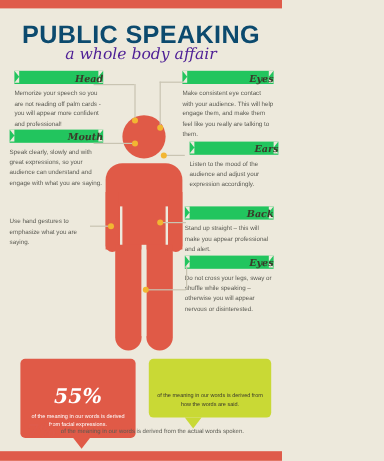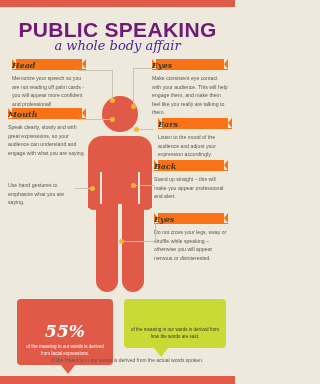--- a/index.html
+++ b/index.html
@@ -8,21 +8,21 @@
     background:#EDE9DC;
     font-family:"Liberation Sans", sans-serif;
     overflow:hidden;
     position:relative;
   }
   .topbar{position:absolute;left:0;top:0;width:235px;height:7px;background:#DF5B4A;}
   .bottombar{position:absolute;left:0;bottom:0;width:235px;height:8px;background:#DF5B4A;}
 
   .title{
     position:absolute;left:0;top:18px;width:235px;text-align:center;
-    font-size:21px;font-weight:bold;letter-spacing:0.3px;color:#701a75;
+    font-size:21px;font-weight:bold;letter-spacing:0.3px;color:#0c4a6e;
     font-family:"Liberation Sans", sans-serif;
   }
   .subtitle{
     position:absolute;left:0;top:38px;width:235px;text-align:center;
     font-size:13px;color:#4c1d95;font-style:italic;
     font-family:"DejaVu Serif", serif;
   }
 
   
   .figure{position:absolute;left:88px;top:96px;width:64px;height:196px;}
@@ -42,22 +42,22 @@
   .dot{position:absolute;width:5px;height:5px;border-radius:50%;background:#F2B632;z-index:4;}
 
   
   .conn{position:absolute;background:#C9C4B2;z-index:1;}
   .conn.h{height:1px;}
   .conn.v{width:1px;}
 
   
   .block{position:absolute;}
   .ribbon{
-    position:relative;height:11px;background:#f97316;
-    display:flex;align-items:center;justify-content:flex-start;
+    position:relative;height:11px;background:#22c55e;
+    display:flex;align-items:center;justify-content:flex-end;
   }
   .ribbon:before,.ribbon:after{
     content:"";position:absolute;top:0;width:0;height:0;
     border-top:5.5px solid #EDE9DC;border-bottom:5.5px solid #EDE9DC;
   }
   .ribbon:before{left:0;border-left:4px solid transparent;border-right:0;}
   .ribbon:after{right:0;border-right:4px solid transparent;border-left:0;}
   .ribbon span{
     font-family:"DejaVu Serif", serif;font-style:italic;font-weight:bold;
     font-size:8px;color:#3A3A2A;position:relative;z-index:2;
@@ -151,21 +151,21 @@
   <div class="body-txt">Make consistent eye contact with your audience. This will help engage them, and make them feel like you really are talking to them.</div>
 </div>
 
 <div class="block" style="left:158px;top:118px;width:74px;">
   <div class="ribbon">
     <span>Ears</span>
   </div>
   <div class="body-txt">Listen to the mood of the audience and adjust your expression accordingly.</div>
 </div>
 
-<div class="block" style="left:154px;top:160px;width:74px;">
+<div class="block" style="left:154px;top:172px;width:74px;">
   <div class="ribbon">
     <span>Back</span>
   </div>
   <div class="body-txt">Stand up straight – this will make you appear professional and alert.</div>
 </div>
 
 <div class="block" style="left:154px;top:213px;width:74px;">
   <div class="ribbon">
     <span>Eyes</span>
   </div>

